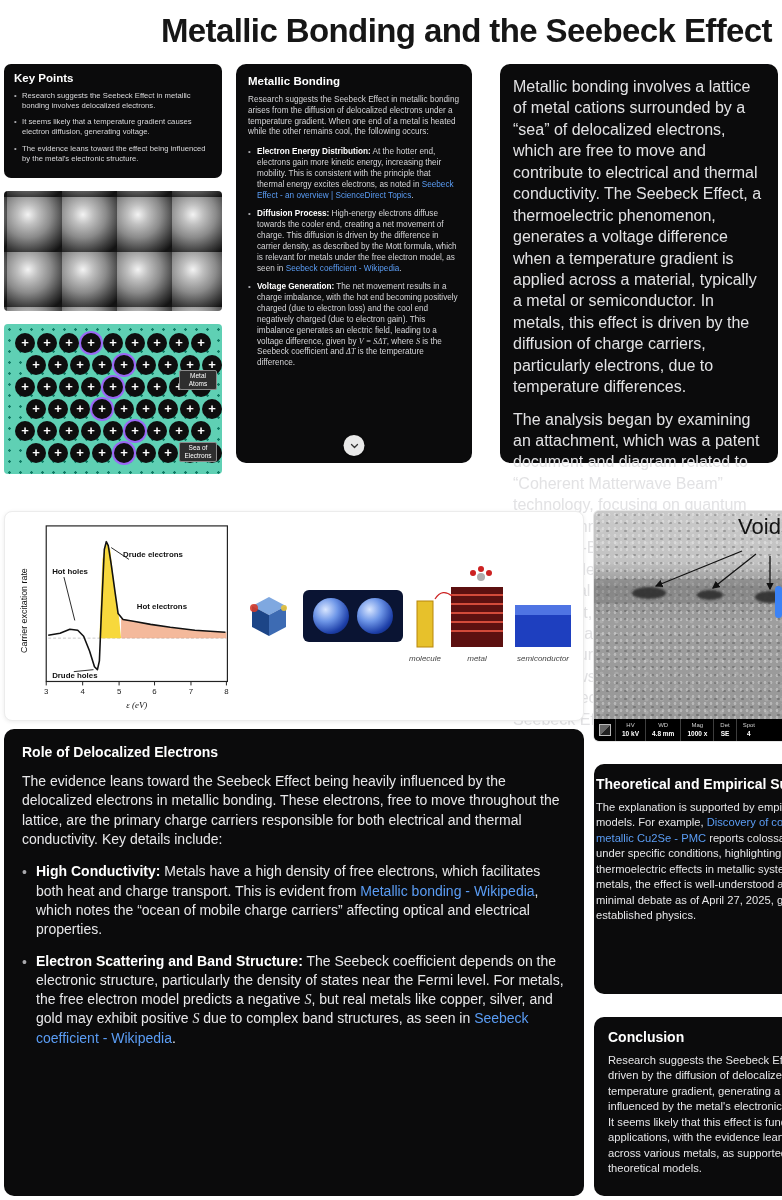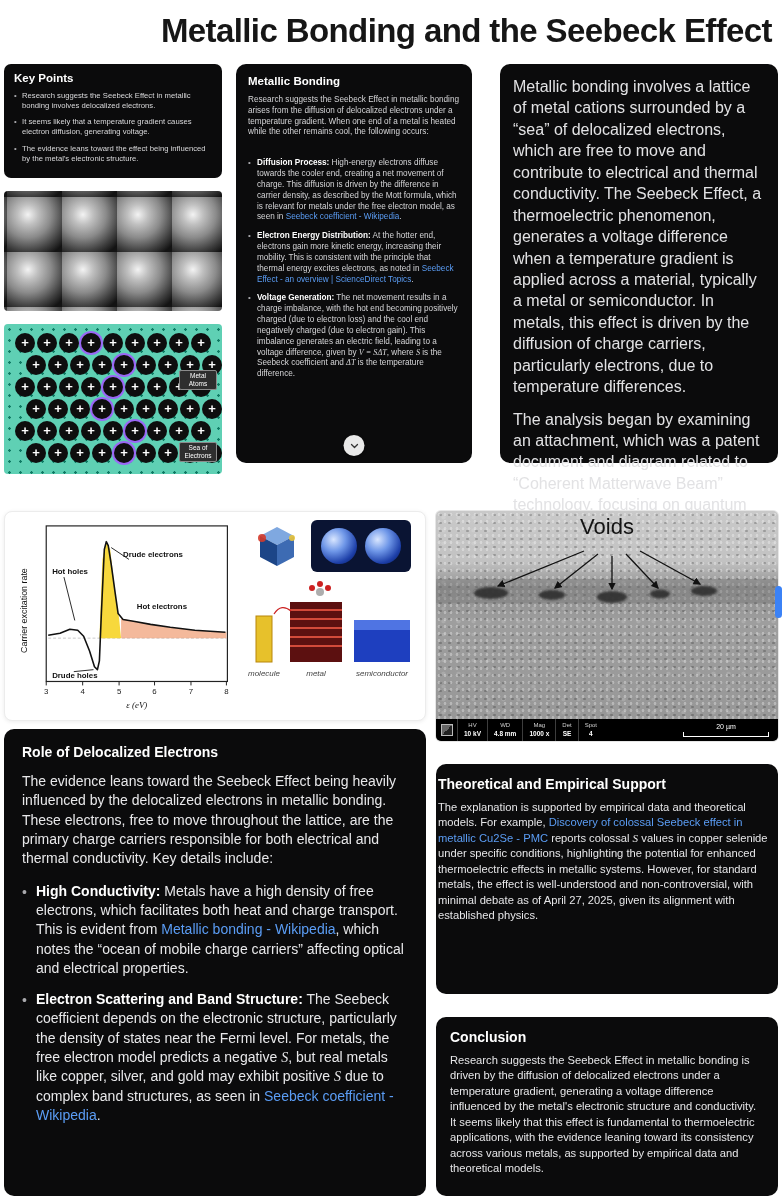--- a/index.html
+++ b/index.html
@@ -55,39 +55,39 @@
   .diag-label {
     position:absolute; right:5px; width:38px; text-align:center;
     background:#2e2e2e; border:1px solid #8b8b8b; color:#fff;
     font-size:6.5px; line-height:1.25; padding:1px 2px; border-radius:2px;
   }
   .label-atoms { top:46px; }
   .label-sea { bottom:12px; }
   
   .mb-card { height:100%; position:relative; padding:11px 12px 30px; }
   .mb-card h2 { font-size:11.5px; margin-bottom:8px; color:#fff; }
-  .mb-card p  { font-size:8.2px; line-height:1.32; color:#d6d6d8; margin-bottom:20px; }
+  .mb-card p  { font-size:8.2px; line-height:1.32; color:#d6d6d8; margin-bottom:9px; }
   .mb-card li { font-size:8.2px; line-height:1.32; color:#d6d6d8; padding-left:9px; margin-bottom:8px; }
   .mb-card li::before { font-size:8px; }
   .expand-btn {
     position:absolute; bottom:7px; left:50%; transform:translateX(-50%);
     width:21px; height:21px; border-radius:50%; background:#e9e9e9;
     display:flex; align-items:center; justify-content:center; cursor:pointer;
     box-shadow:0 1px 3px rgba(0,0,0,.5);
   }
   
   .bg-card { height:100%; padding:12px 13px; }
   .bg-card h2 { font-size:13.5px; line-height:1.25; margin-bottom:9px; color:#fff; }
   .bg-card p  { font-size:16px; line-height:1.34; color:#e2e2e4; margin-bottom:11px; }
   
   .figure-card {
     height:210px; flex:0 0 210px; background:#fff; border:1px solid #ececec; border-radius:8px;
     box-shadow:0 1px 4px rgba(0,0,0,.08); padding:8px 6px; display:flex; gap:4px;
   }
-  .fig-right { flex:1; display:flex; flex-direction:column; gap:4px; align-items:center; }
+  .fig-right { flex:1; display:flex; flex-direction:row; gap:4px; align-items:center; }
   .fig-top { display:flex; gap:8px; align-items:center; }
   .spheres-panel {
     width:100px; height:52px; background:#0a1433; border-radius:6px;
     display:flex; align-items:center; justify-content:center; gap:8px;
   }
   .sph { width:36px; height:36px; border-radius:50%;
     background:radial-gradient(circle at 35% 32%, #d9e6ff 0%, #6f97e8 35%, #1d3fa8 70%, #081c5e 95%); }
   
   .role-card { flex:1; overflow:hidden; padding:15px 18px; }
   .role-card h2 { font-size:14px; margin-bottom:12px; color:#fff; }
@@ -227,22 +227,22 @@
       <div class="diag-label label-atoms">Metal Atoms</div>
       <div class="diag-label label-sea">Sea of Electrons</div>
     </div>
   </div>
 
   <div class="col-mid">
     <div class="card mb-card">
       <h2>Metallic Bonding</h2>
       <p>Research suggests the Seebeck Effect in metallic bonding arises from the diffusion of delocalized electrons under a temperature gradient. When one end of a metal is heated while the other remains cool, the following occurs:</p>
       <ul>
+        <li><strong>Electron Energy Distribution:</strong><span> At the hotter end, electrons gain more kinetic energy, increasing their mobility. This is consistent with the principle that thermal energy excites electrons, as noted in </span><a href="#" class="link">Seebeck Effect - an overview | ScienceDirect Topics</a><span>.</span></li>
         <li><strong>Diffusion Process:</strong><span> High-energy electrons diffuse towards the cooler end, creating a net movement of charge. This diffusion is driven by the difference in carrier density, as described by the Mott formula, which is relevant for metals under the free electron model, as seen in </span><a href="#" class="link">Seebeck coefficient - Wikipedia</a><span>.</span></li>
-        <li><strong>Electron Energy Distribution:</strong><span> At the hotter end, electrons gain more kinetic energy, increasing their mobility. This is consistent with the principle that thermal energy excites electrons, as noted in </span><a href="#" class="link">Seebeck Effect - an overview | ScienceDirect Topics</a><span>.</span></li>
         <li><strong>Voltage Generation:</strong><span> The net movement results in a charge imbalance, with the hot end becoming positively charged (due to electron loss) and the cool end negatively charged (due to electron gain). This imbalance generates an electric field, leading to a voltage difference, given by </span><em class="math">V = SΔT</em><span>, where </span><em class="math">S</em><span> is the Seebeck coefficient and </span><em class="math">ΔT</em><span> is the temperature difference.</span></li>
       </ul>
       <div class="expand-btn">
         <svg width="12" height="12" viewBox="0 0 24 24">
           <path d="M6 9l6 6 6-6" fill="none" stroke="#333" stroke-width="2.6" stroke-linecap="round" stroke-linejoin="round"></path>
         </svg>
       </div>
     </div>
   </div>
 

